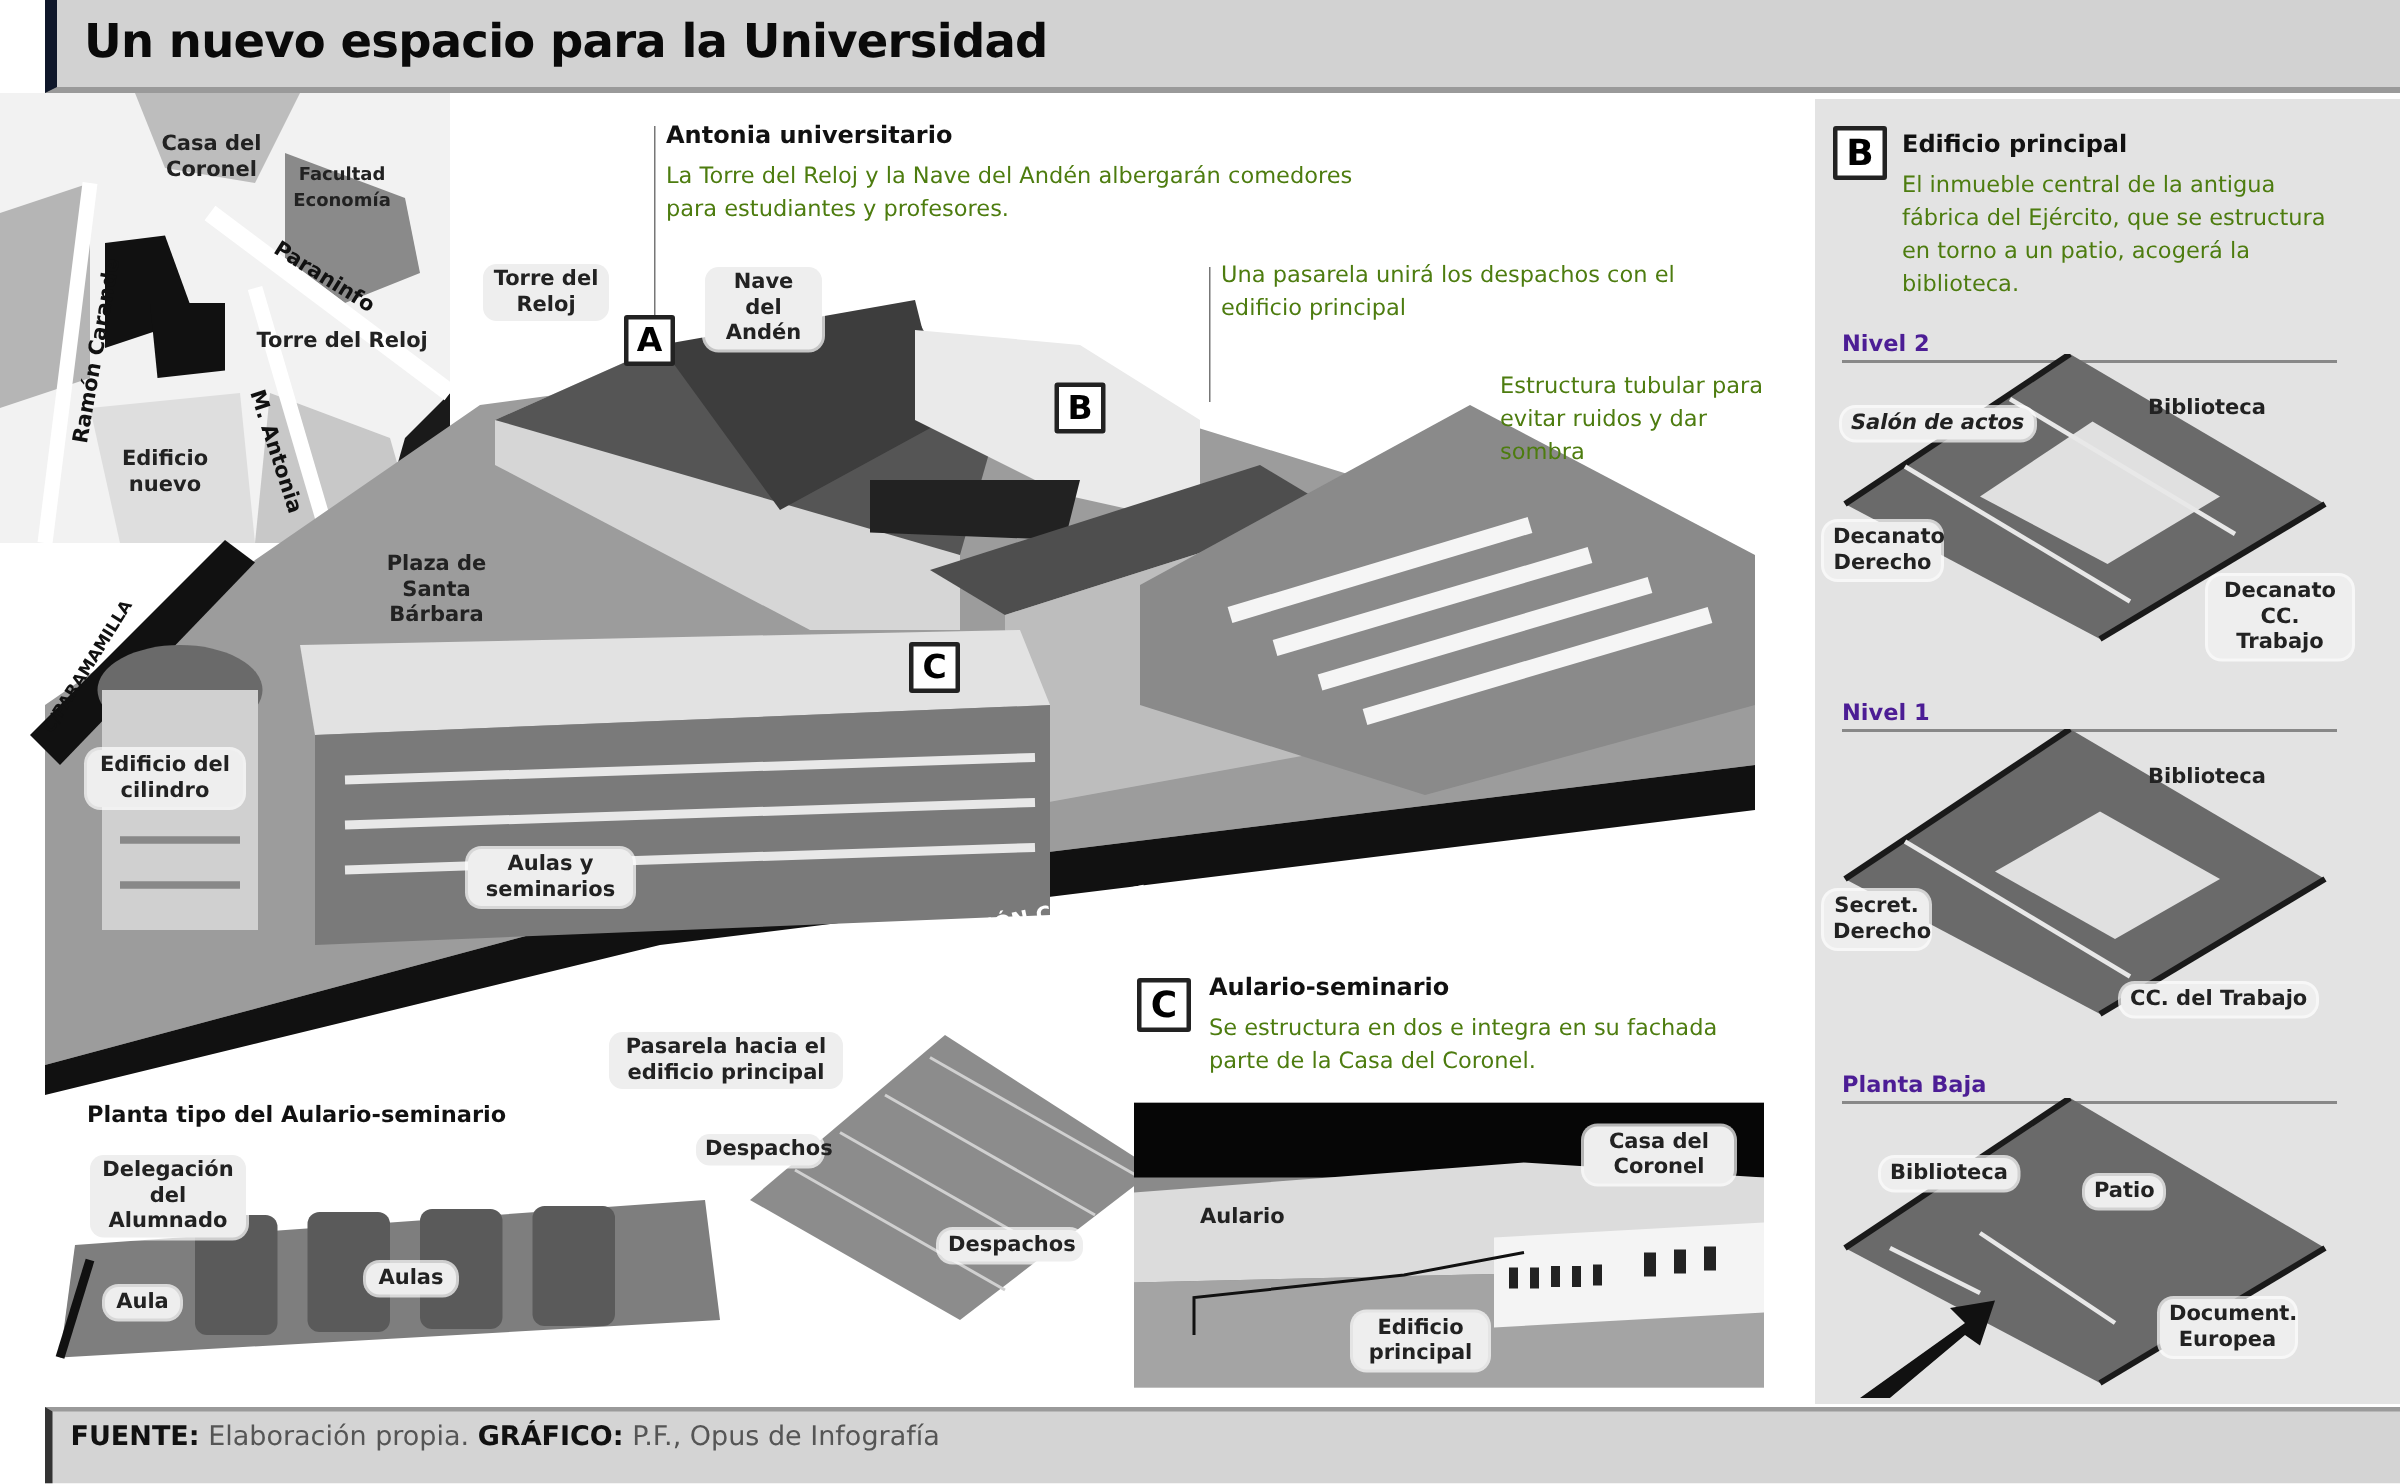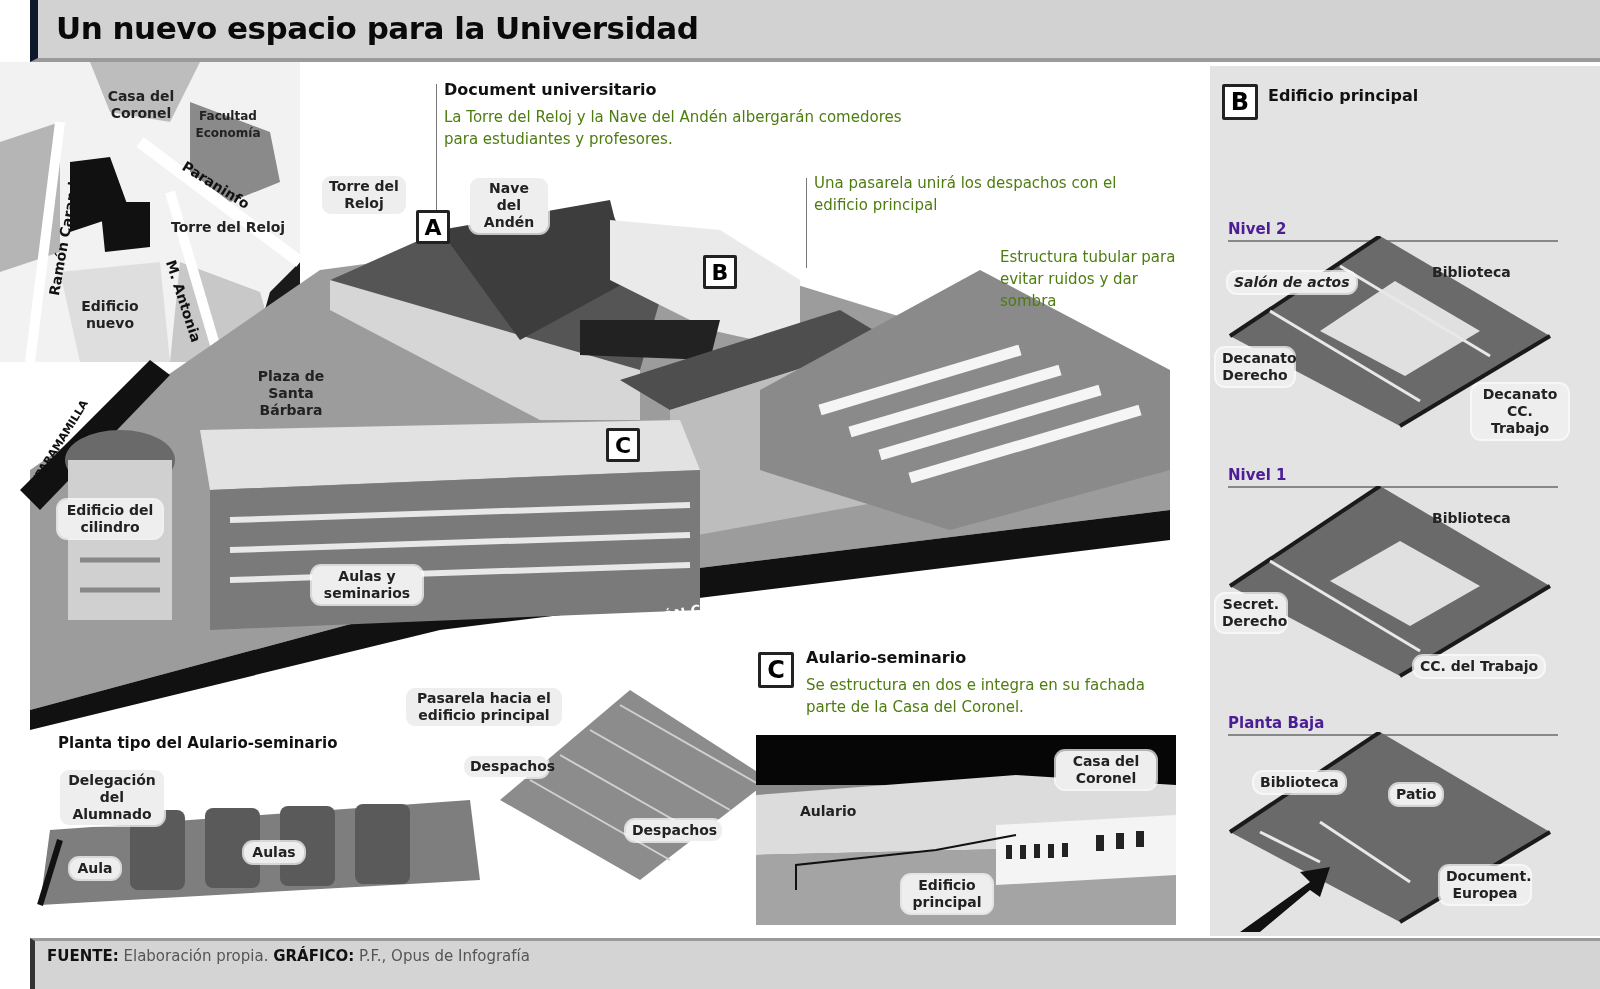--- a/index.html
+++ b/index.html
@@ -3,21 +3,21 @@
 <meta charset="utf-8">
 <style>
   * { box-sizing: border-box; margin: 0; padding: 0; }
   html, body { width: 1600px; height: 989px; overflow: hidden; background: #ffffff; }
   body { font-family: "DejaVu Sans", "Liberation Sans", sans-serif; color: #111; position: relative; }
 
   .title-bar { position: absolute; left: 30px; top: 0; width: 1570px; height: 62px; background: #d2d2d2; border-left: 8px solid #0f172a; border-bottom: 4px solid #9a9a9a; }
   .title-bar h1 { position: absolute; left: 18px; top: 10px; font-size: 31px; font-weight: 900; letter-spacing: -0.5px; color: #0a0a0a; }
 
   .footer-bar { position: absolute; left: 30px; top: 938px; width: 1570px; height: 51px; background: #d4d4d4; border-left: 5px solid #333; border-top: 3px solid #9a9a9a; }
-  .footer-bar .txt { position: absolute; left: 12px; top: 6px; font-size: 15px; color: #555; }
+  .footer-bar .txt { position: absolute; left: 12px; top: 6px; font-size: 18px; color: #555; }
   .footer-bar b { color: #111; font-weight: 900; }
 
   .right-panel { position: absolute; left: 1210px; top: 66px; width: 390px; height: 870px; background: #e3e3e3; }
 
   .letter-box { position: absolute; width: 34px; height: 34px; background: #fff; border: 3px solid #222; font-weight: 900; font-size: 22px; display: flex; align-items: center; justify-content: center; color: #000; border-radius: 2px; }
 
   .callout-title { position: absolute; font-weight: 900; font-size: 16px; color: #111; }
   .callout-body { position: absolute; font-size: 15px; line-height: 22px; color: #4d7c0f; }
 
   .leader { position: absolute; background: #777; width: 1px; }
@@ -106,21 +106,21 @@
   </g>
 </svg>
 
 <div class="leader" style="left:436px;top:84px;height:130px;"></div>
 <div class="leader" style="left:806px;top:178px;height:90px;"></div>
 
 <div class="letter-box" style="left:416px;top:210px;">A</div>
 <div class="letter-box" style="left:703px;top:255px;">B</div>
 <div class="letter-box" style="left:606px;top:428px;">C</div>
 
-<div class="callout-title" style="left:444px;top:80px;">Document universitario</div>
+<div class="callout-title" style="left:444px;top:80px;">Antonia universitario</div>
 <div class="callout-body" style="left:444px;top:106px;width:470px;">La Torre del Reloj y la Nave del Andén albergarán comedores para estudiantes y profesores.</div>
 <div class="callout-body" style="left:814px;top:172px;width:360px;">Una pasarela unirá los despachos con el edificio principal</div>
 <div class="callout-body" style="left:1000px;top:246px;width:180px;">Estructura tubular para evitar ruidos y dar sombra</div>
 
 <div class="tag light" style="left:322px;top:176px;width:84px;">Torre del Reloj</div>
 <div class="tag light" style="left:470px;top:178px;width:78px;">Nave del Andén</div>
 <div class="tag plain" style="left:236px;top:366px;width:110px;background:transparent;">Plaza de Santa Bárbara</div>
 <div class="tag light" style="left:58px;top:500px;width:104px;">Edificio del cilindro</div>
 <div class="tag light" style="left:312px;top:566px;width:110px;">Aulas y seminarios</div>
 <div class="street" style="left:574px;top:628px;color:#fff;transform:rotate(-12deg);">AVDA. RAMÓN CARANDE</div>
@@ -174,20 +174,21 @@
     <polyline points="40,155 40,130 180,115 260,100" fill="none" stroke="#111" stroke-width="2"></polyline>
   </svg>
   <div class="tag" style="left:300px;top:16px;width:100px;">Casa del Coronel</div>
   <div class="tag plain" style="left:38px;top:66px;">Aulario</div>
   <div class="tag light" style="left:146px;top:140px;width:90px;">Edificio principal</div>
 </div>
 
 <div class="right-panel">
   <div class="letter-box" style="left:12px;top:18px;width:36px;height:36px;font-size:24px;">B</div>
   <div class="callout-title" style="left:58px;top:20px;">Edificio principal</div>
+  <div class="callout-body" style="left:58px;top:46px;width:300px;">El inmueble central de la antigua fábrica del Ejército, que se estructura en torno a un patio, acogerá la biblioteca.</div>
 
   <div class="level-title" style="left:18px;top:154px;">Nivel 2</div>
   <div class="level-rule" style="left:18px;top:174px;width:330px;"></div>
   <svg width="340" height="200" style="left:10px;top:170px;" viewBox="0 0 340 200">
     <polygon points="10,100 160,0 330,100 180,190" fill="#6a6a6a"></polygon>
     <polygon points="100,95 175,45 260,95 185,140" fill="#e0e0e0"></polygon>
     <g stroke="#1a1a1a" stroke-width="4">
       <line x1="10" y1="100" x2="160" y2="0"></line>
         <line x1="180" y1="190" x2="330" y2="100"></line>
     </g>

